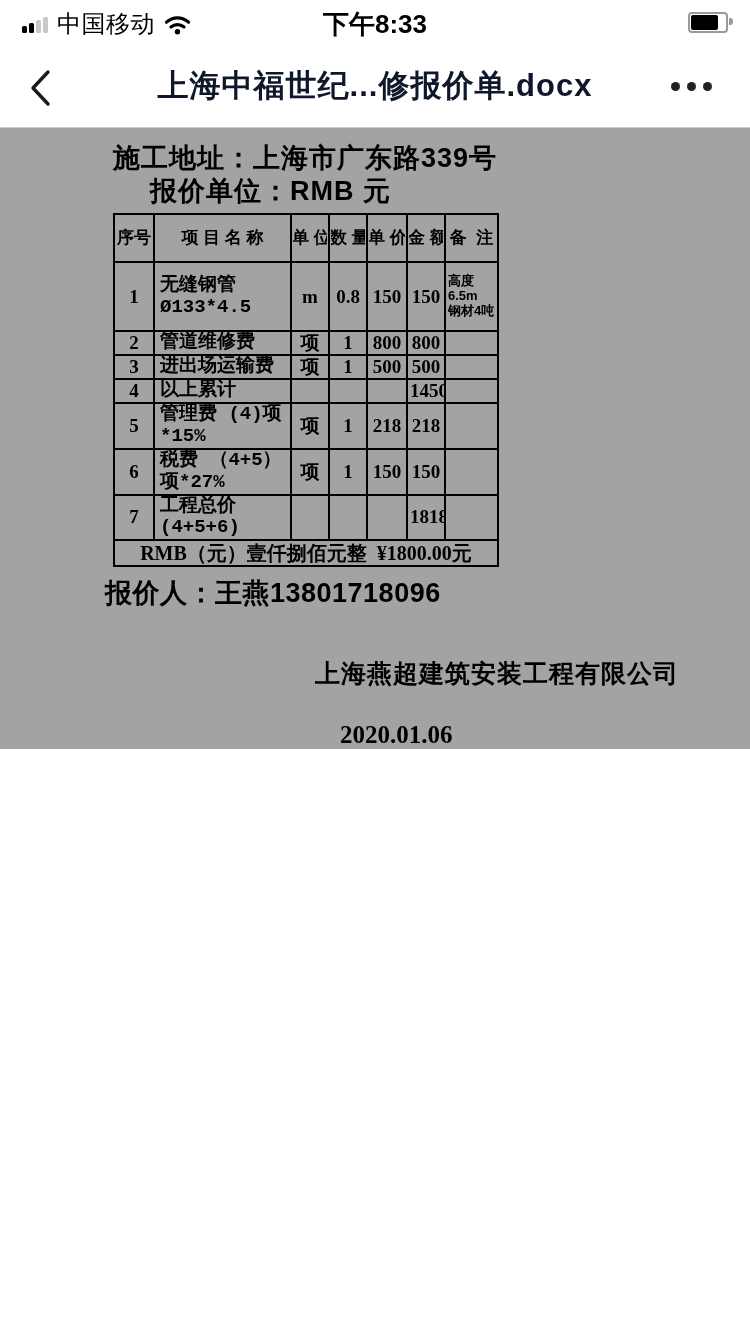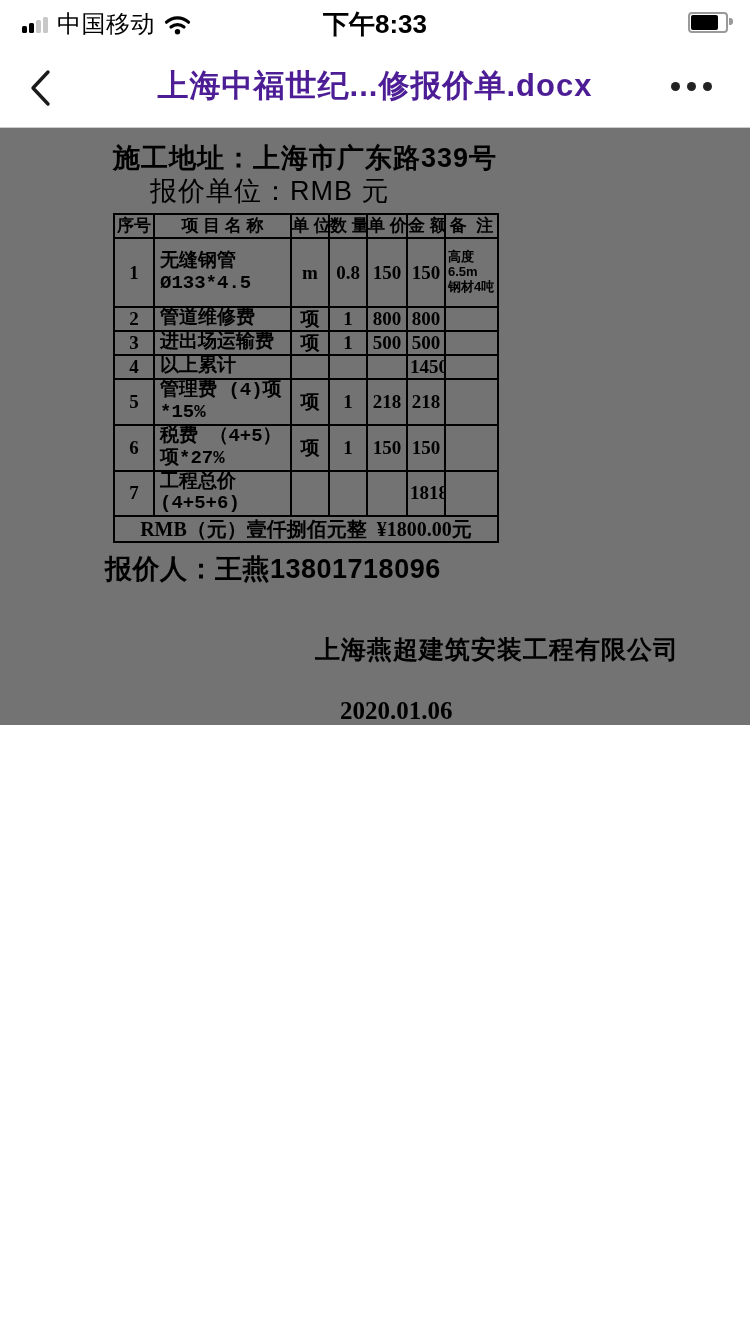--- a/index.html
+++ b/index.html
@@ -22,32 +22,32 @@
   .wifi{margin-top:2px;}
   .sb-time{position:absolute;left:0;right:0;top:7px;text-align:center;font-size:26px;font-weight:700;}
   .sb-right{margin-left:auto;display:flex;align-items:center;z-index:2;padding-right:10px;}
   .battery{position:relative;width:36px;height:17px;border:2px solid #9a9a9a;border-radius:4px;display:inline-block;}
   .battery-fill{position:absolute;left:1px;top:1px;bottom:1px;width:75%;background:#000;border-radius:2px;}
   .battery-cap{position:absolute;right:-7px;top:4px;width:4px;height:7px;background:#9a9a9a;border-radius:0 3px 3px 0;}
 
   
   .nav-bar{height:83px;display:flex;align-items:center;position:relative;border-bottom:1px solid #cccccc;background:#fff;}
   .back-btn{position:absolute;left:24px;top:20px;background:none;border:none;padding:4px;cursor:pointer;line-height:0;}
-  .nav-title{flex:1;text-align:center;font-size:31px;font-weight:700;color:#4c1d95;letter-spacing:1px;}
+  .nav-title{flex:1;text-align:center;font-size:31px;font-weight:700;color:#0f172a;letter-spacing:1px;}
   .more-btn{position:absolute;right:32px;top:32px;background:none;border:none;display:flex;gap:7px;padding:6px;cursor:pointer;}
   .more-btn .dot{width:9px;height:9px;border-radius:50%;background:#222;}
 
   
-  .doc-page{padding:16px 0 0 113px;background:#737373;}
+  .doc-page{padding:16px 0 0 113px;background:#a3a3a3;}
   .addr{margin:0;font-size:27px;line-height:1.1;font-weight:700;letter-spacing:1px;}
-  .unit{margin:3px 0 0 37px;font-size:27px;line-height:1.1;font-weight:400;letter-spacing:1px;}
+  .unit{margin:3px 0 0 37px;font-size:27px;line-height:1.1;font-weight:700;letter-spacing:1px;}
 
   .quote-table{border-collapse:collapse;margin-top:7px;table-layout:fixed;width:384px;}
   .quote-table th,.quote-table td{border:2px solid #000;overflow:hidden;}
-  .quote-table th{font-size:17px;font-weight:700;padding:1px 0;line-height:20px;white-space:pre;}
+  .quote-table th{font-size:17px;font-weight:700;padding:13px 0;line-height:20px;white-space:pre;border-radius:9px;}
   .quote-table td{
     font-size:19px;font-weight:700;text-align:center;padding:0 2px;line-height:22px;
     font-family:"Liberation Serif",serif;
   }
   td.col-name{text-align:left;padding-left:5px;font-family:Liberation Mono, monospace;white-space:pre-line;line-height:1.15;margin-top:26px;}
   td.col-remark{font-size:13px;line-height:1.15;white-space:pre-line;font-family:"Liberation Sans",sans-serif;text-align:left;padding:11px 2px;}
   .footer-cell{
     font-size:20px !important;font-weight:700;text-align:center !important;
     white-space:pre-wrap;line-height:24px !important;font-family:"Liberation Serif",serif;border-radius:12px;
   }

